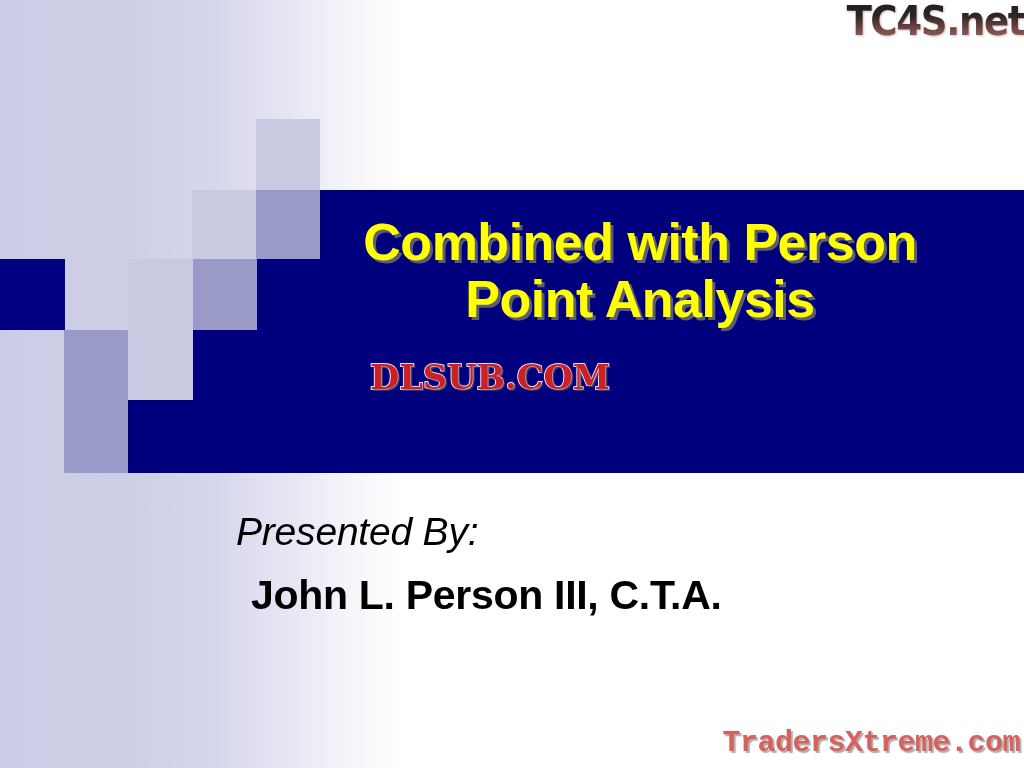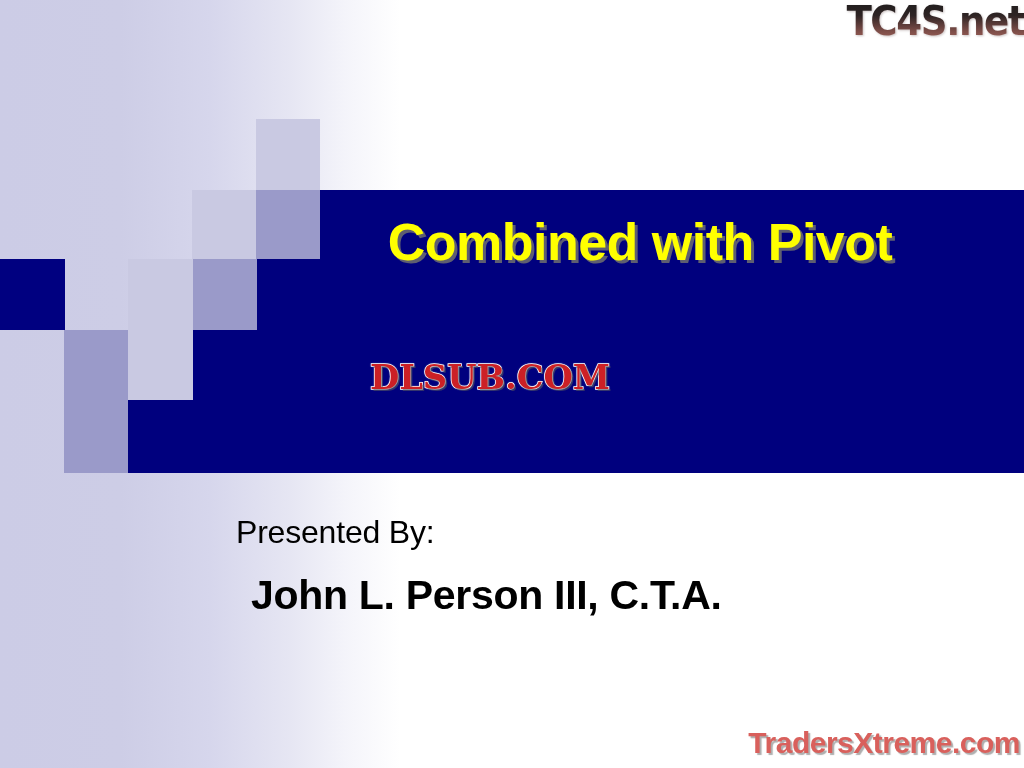--- a/index.html
+++ b/index.html
@@ -57,24 +57,25 @@
   .title-line { display: block; }
 
   
   .subtitle-block {
     position: absolute;
     left: 236px;
     top: 505px;
     color: #000000;
   }
   .sub-line-1 {
-    font-size: 32px;
+    font-size: 39px;
     font-weight: normal;
     line-height: 54px;
     letter-spacing: -0.2px;
+    font-style: italic;
   }
   .sub-line-2 {
     font-size: 41px;
     font-weight: bold;
     line-height: 72px;
     letter-spacing: -0.3px;
     margin-left: 15px;
   }
 
   
@@ -112,21 +113,21 @@
     paint-order: stroke fill;
     text-shadow:
       2px 2px 0 rgba(90,90,90,0.55),
       0 0 2px rgba(255,255,255,0.9);
   }
 
   .wm-traders {
     position: absolute;
     right: 4px;
     bottom: 8px;
-    font-family: Liberation Sans, sans-serif;
+    font-family: Liberation Mono, monospace;
     font-weight: bold;
     font-size: 30px;
     letter-spacing: -0.5px;
     color: #d9605c;
     -webkit-text-stroke: 2px #ffffff;
     paint-order: stroke fill;
     text-shadow:
       2px 2px 1px rgba(120,120,120,0.6);
   }
 </style>
@@ -144,21 +145,22 @@
   <div class="deco medium" style="left:64px;   top:330px; width:64px; height:70px;"></div>
   <div class="deco light" style="left:128px;  top:330px; width:65px; height:70px;"></div>
   <div class="deco medium" style="left:64px;   top:400px; width:64px; height:73px;"></div>
 
   <div class="band-seg" style="left:320px; top:190px; width:704px; height:69px;"></div>
   <div class="band-seg" style="left:257px; top:259px; width:767px; height:71px;"></div>
   <div class="band-seg" style="left:193px; top:330px; width:831px; height:70px;"></div>
   <div class="band-seg" style="left:128px; top:400px; width:896px; height:73px;"></div>
 
   <div class="title-block">
-    <span class="title-line">Combined with Pivot</span>
+    <span class="title-line">Combined with Person</span>
+    <span class="title-line">Point Analysis</span>
   </div>
 
   <div class="wm-dlsub">DLSUB.COM</div>
 
   <div class="subtitle-block">
     <div class="sub-line-1">Presented By:</div>
     <div class="sub-line-2">John L. Person III, C.T.A.</div>
   </div>
 
   <div class="wm-tc4s">TC4S.net</div>

